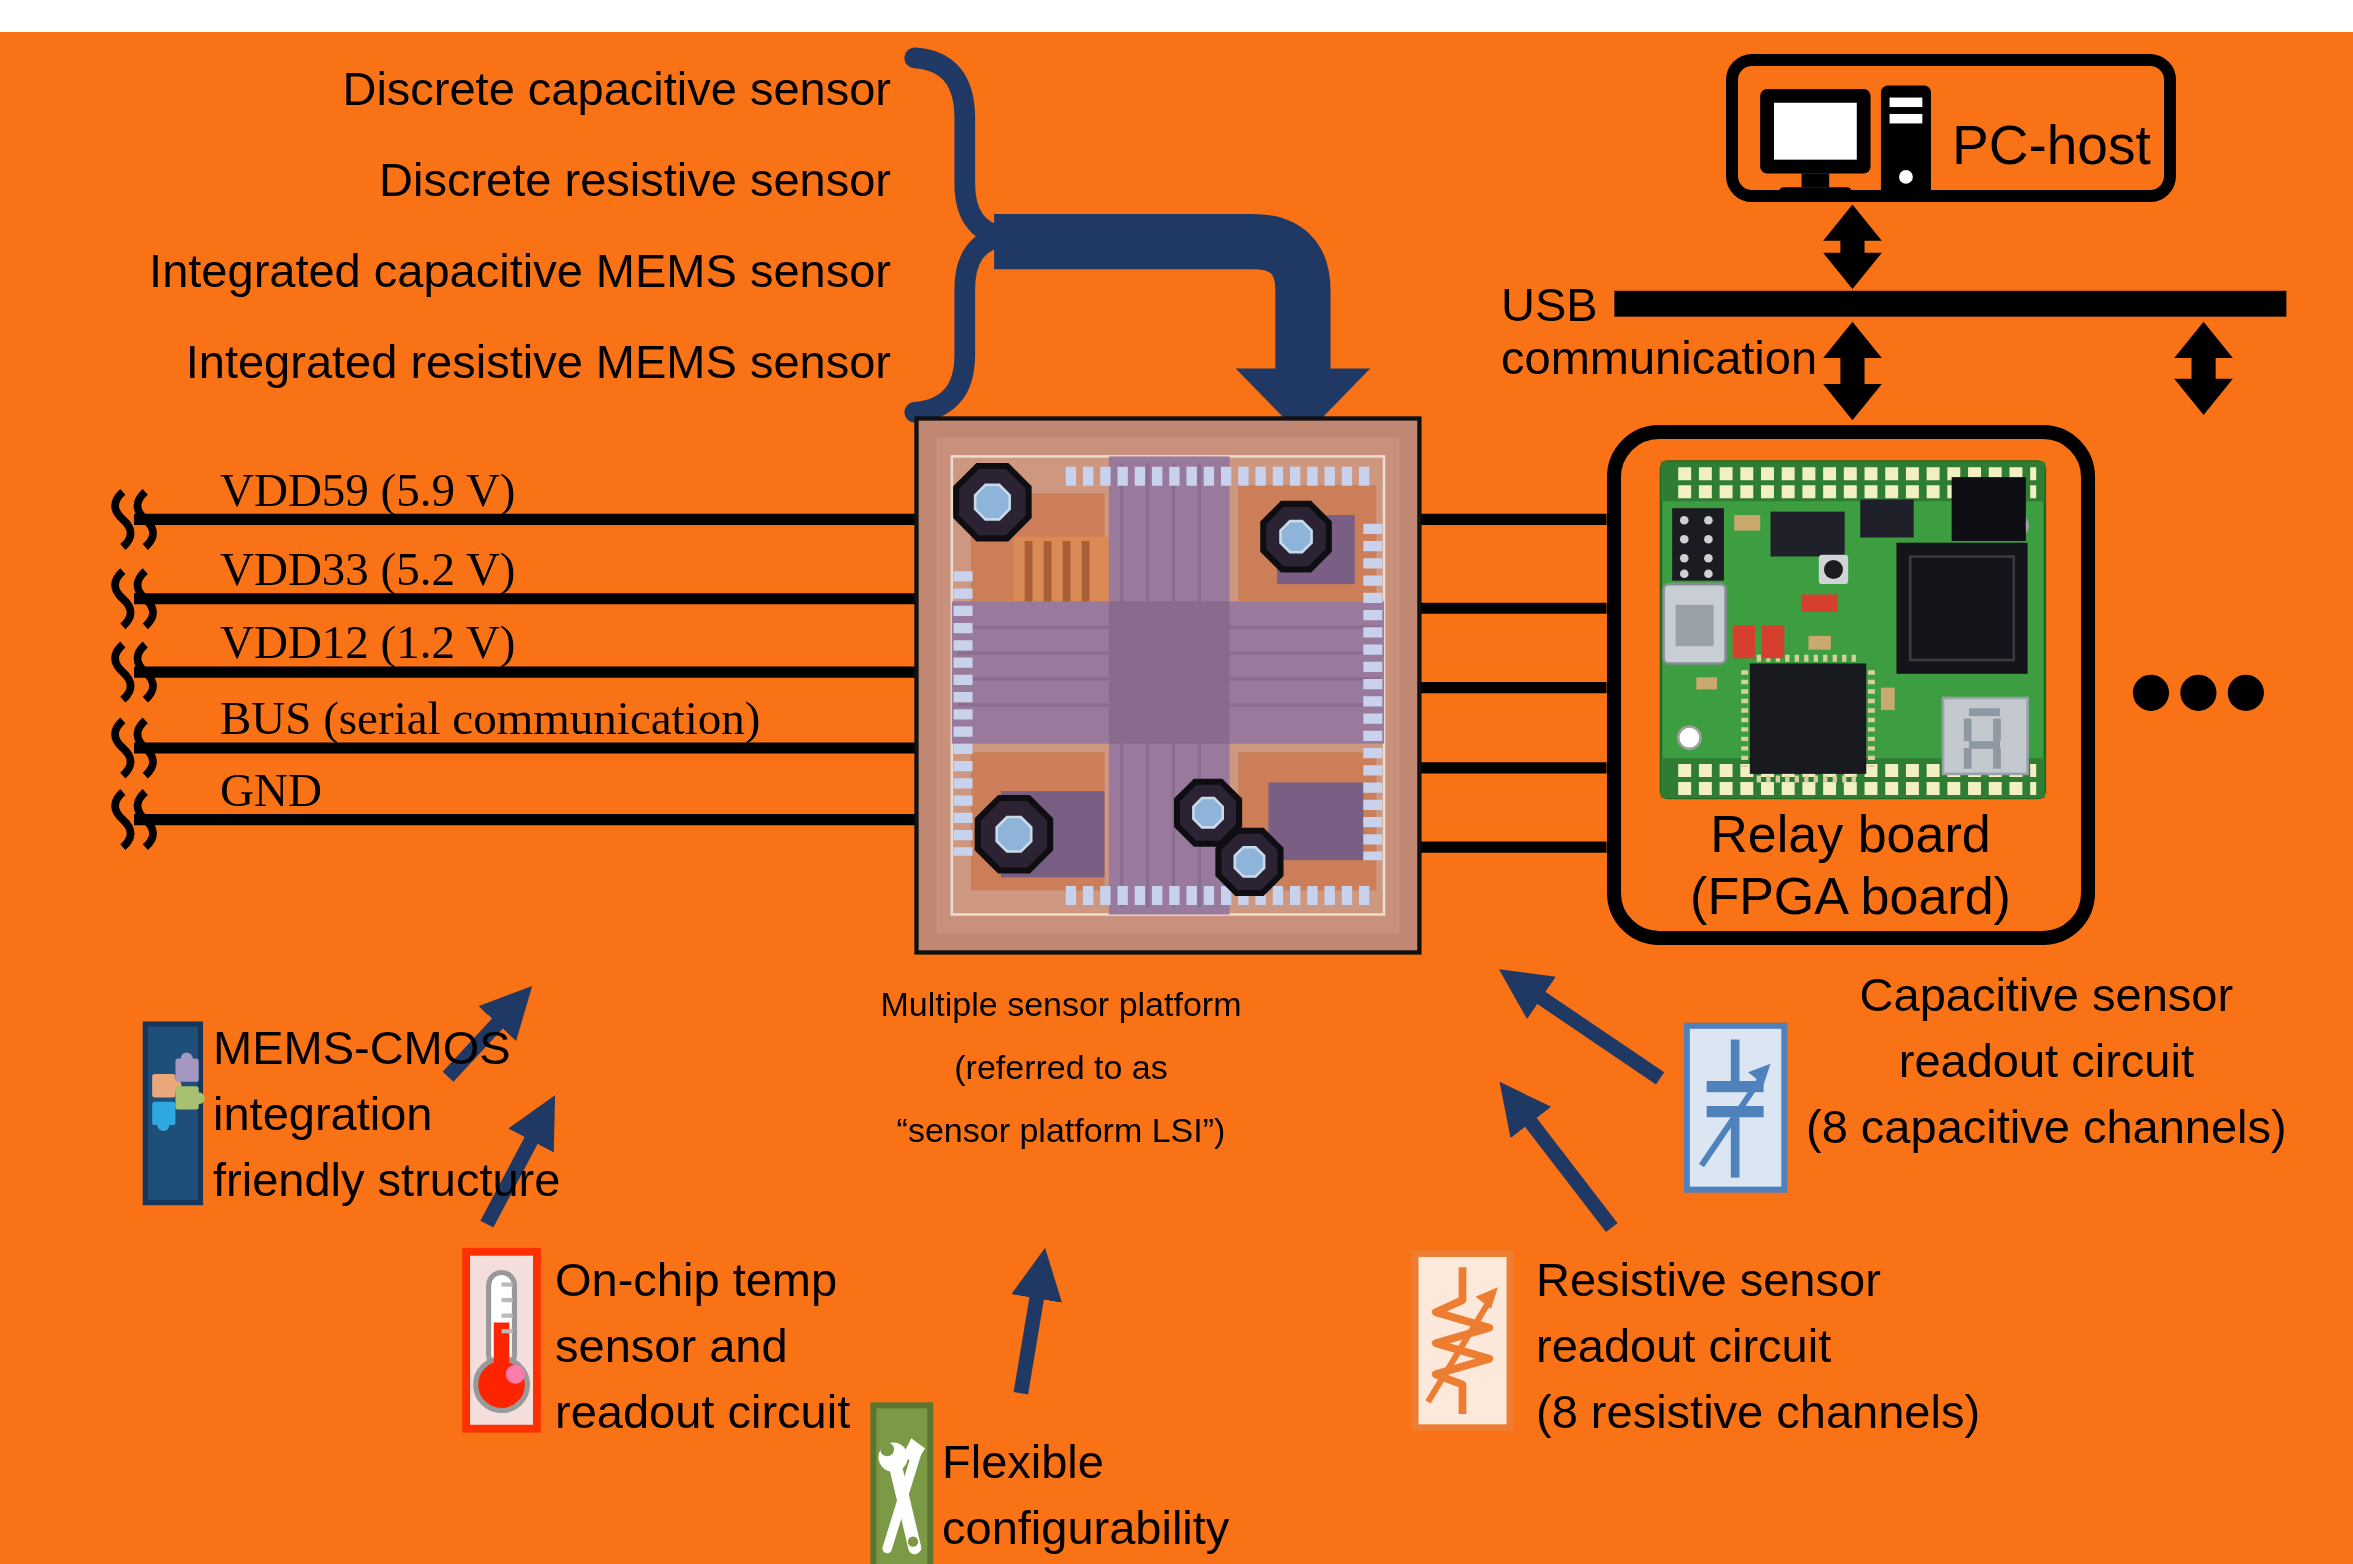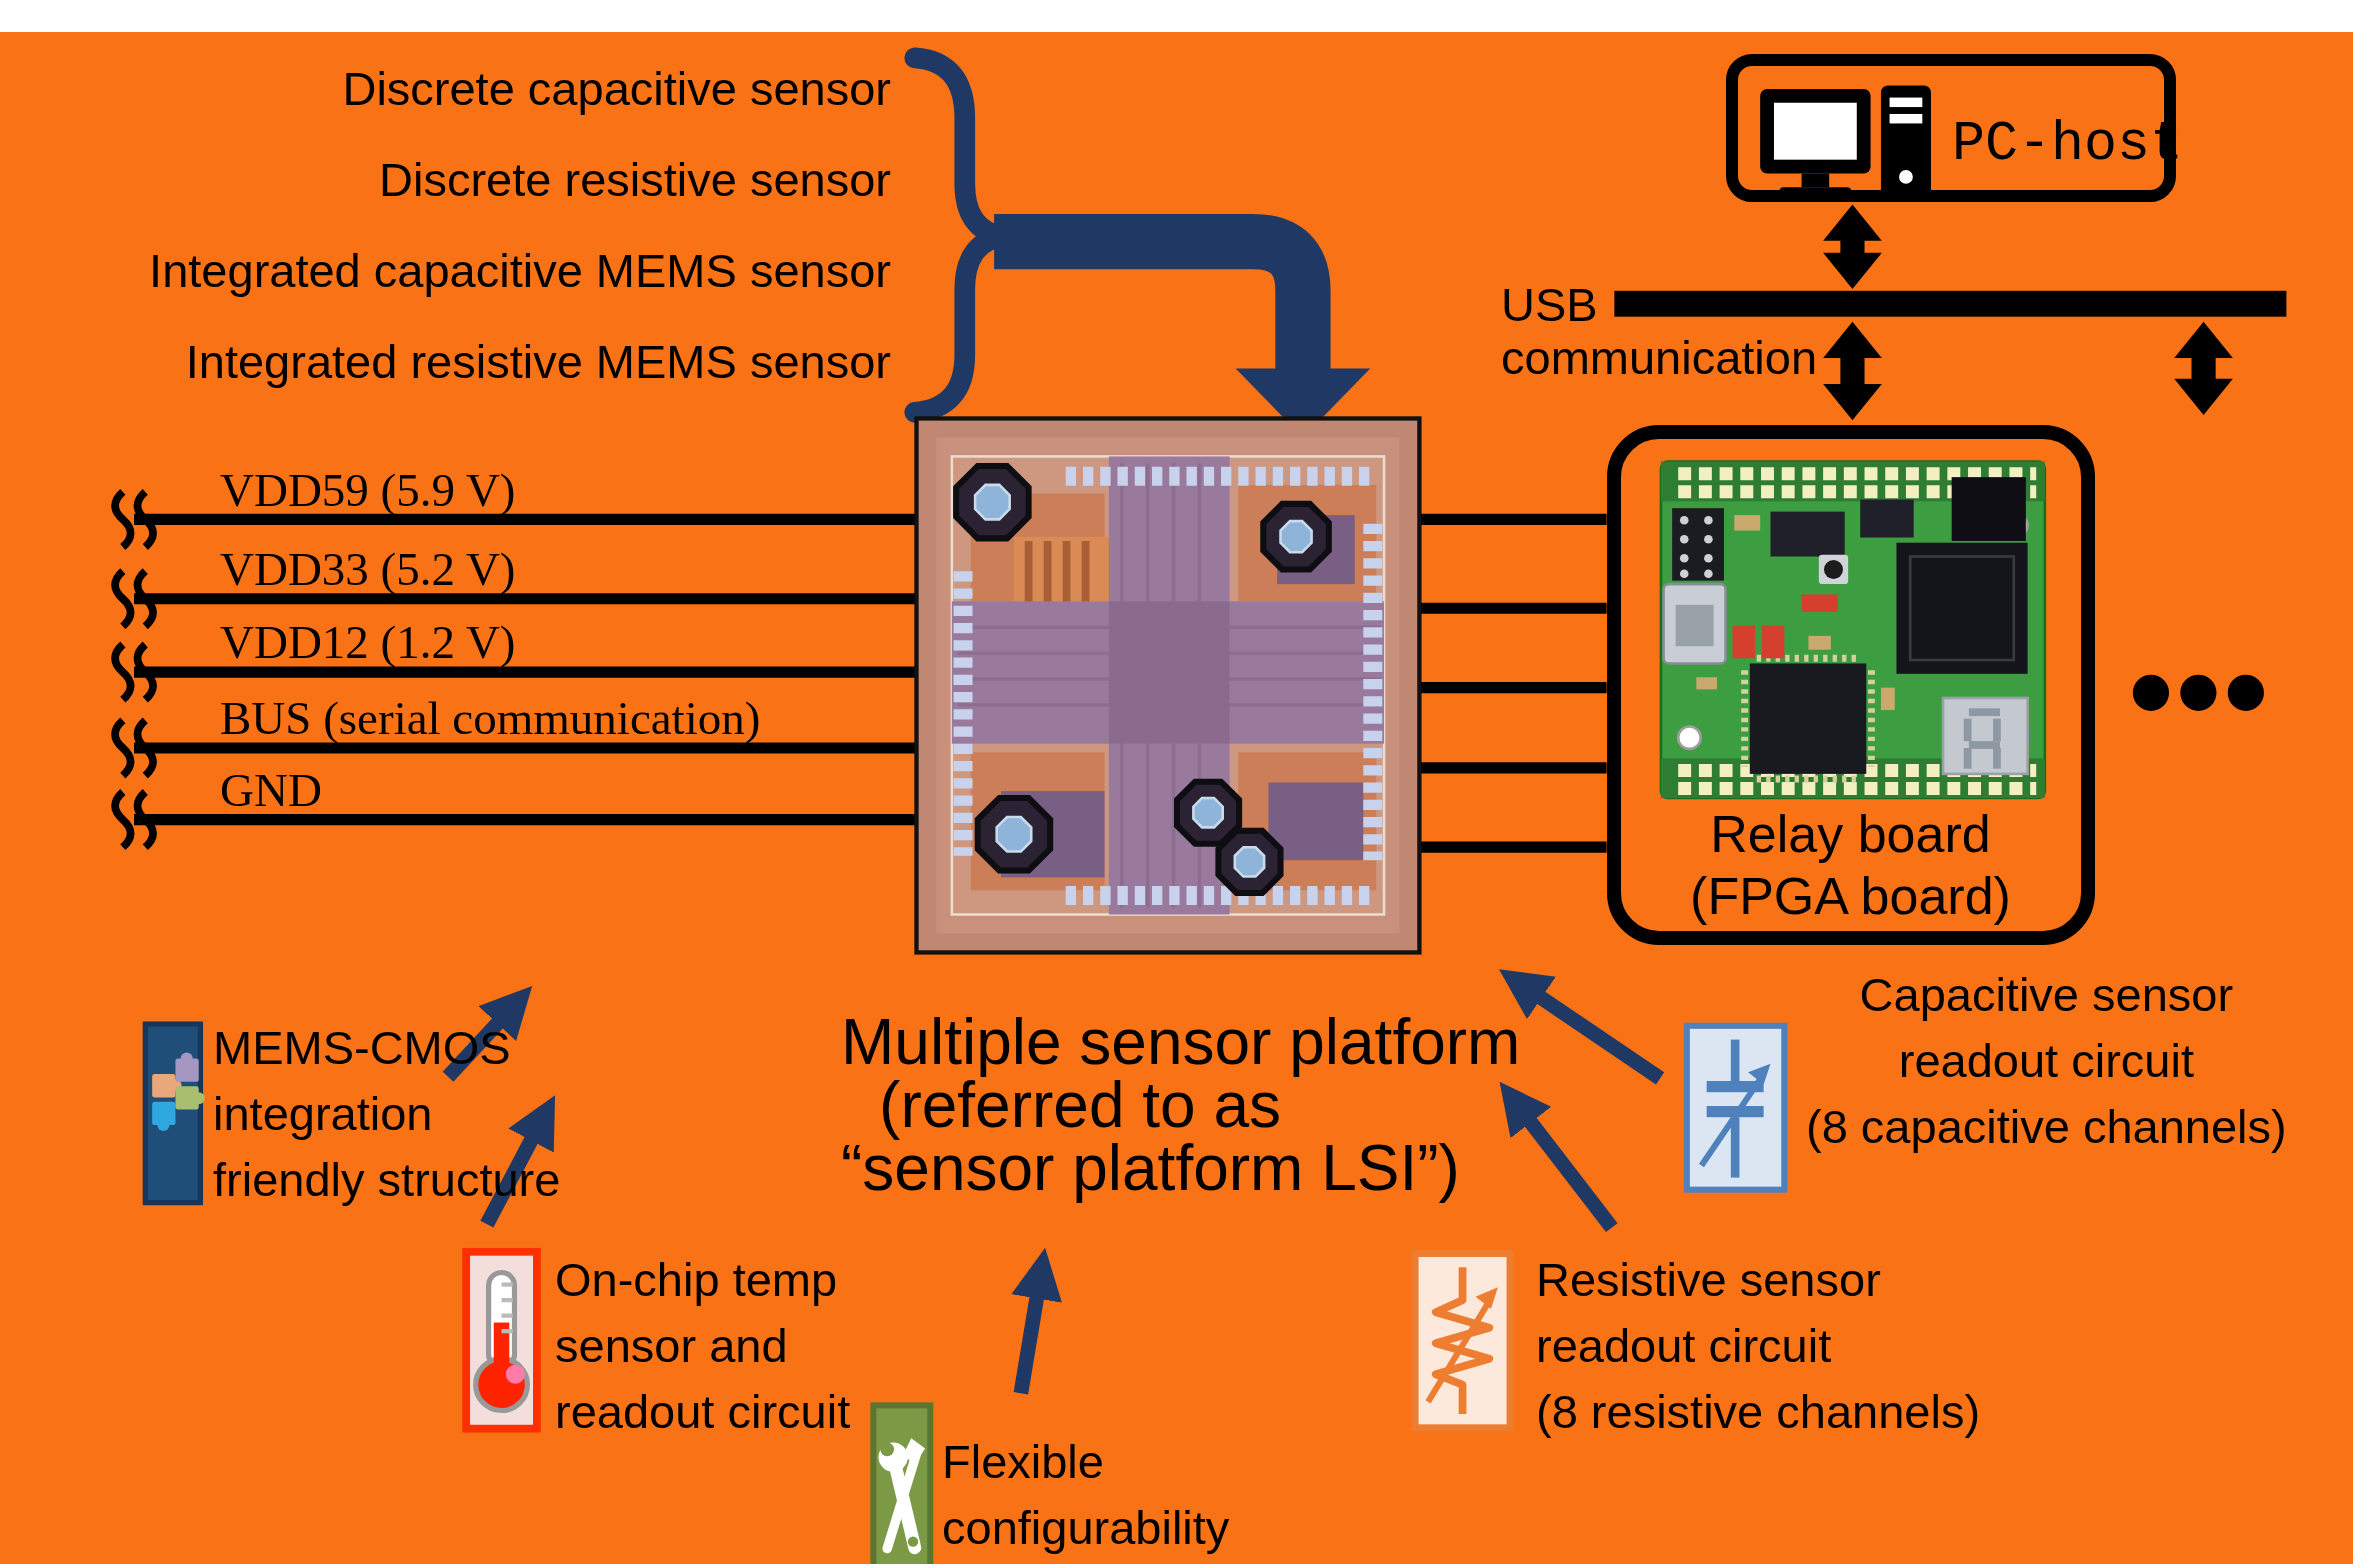--- a/index.html
+++ b/index.html
@@ -3,26 +3,26 @@
 <meta charset="utf-8">
 <style>
   html,body{margin:0;padding:0;background:#fff;}
   #canvas{position:relative;width:2354px;height:1564px;background:#f97316;overflow:hidden;
           font-family:"Liberation Sans", sans-serif;color:#000;margin-top:32px;}
   .abs{position:absolute;}
   .nowrap{white-space:nowrap;}
   #art{position:absolute;left:0;top:0;}
   .sensor-list{right:1463px;top:11.2px;text-align:right;font-size:47px;line-height:91px;}
   .pc-box{left:1726px;top:21.6px;width:450px;height:148px;border:12px solid #000;border-radius:26px;box-sizing:border-box;}
-  .pc-label{left:1952px;top:81px;font-size:55px;font-weight:400;font-family:Liberation Mono, monospace;}
+  .pc-label{left:1952px;top:81px;font-size:55px;font-weight:400;}
   .usb-label{left:1501px;top:246px;font-size:47px;line-height:53px;}
   .relay-box{left:1607px;top:393px;width:488px;height:520px;border:14px solid #000;border-radius:52px;box-sizing:border-box;}
   .relay-label{left:1615px;top:771px;width:471px;text-align:center;font-size:52px;line-height:62px;}
   .sig{left:220px;font-size:47px;font-family:Liberation Serif, serif;}
-  .caption{left:841px;top:979px;width:440px;text-align:right;font-size:64px;line-height:63px;}
+  .caption{left:841px;top:941px;width:440px;text-align:center;font-size:34px;line-height:63px;}
   .feat{font-size:47px;line-height:66px;}
   .f-mems{left:213px;top:983px;}
   .f-temp{left:555px;top:1215px;}
   .f-flex{left:942px;top:1397px;}
   .f-cap{left:1806px;top:930px;text-align:center;}
   .f-res{left:1536px;top:1215px;}
 </style>
 </head>
 <body>
 

